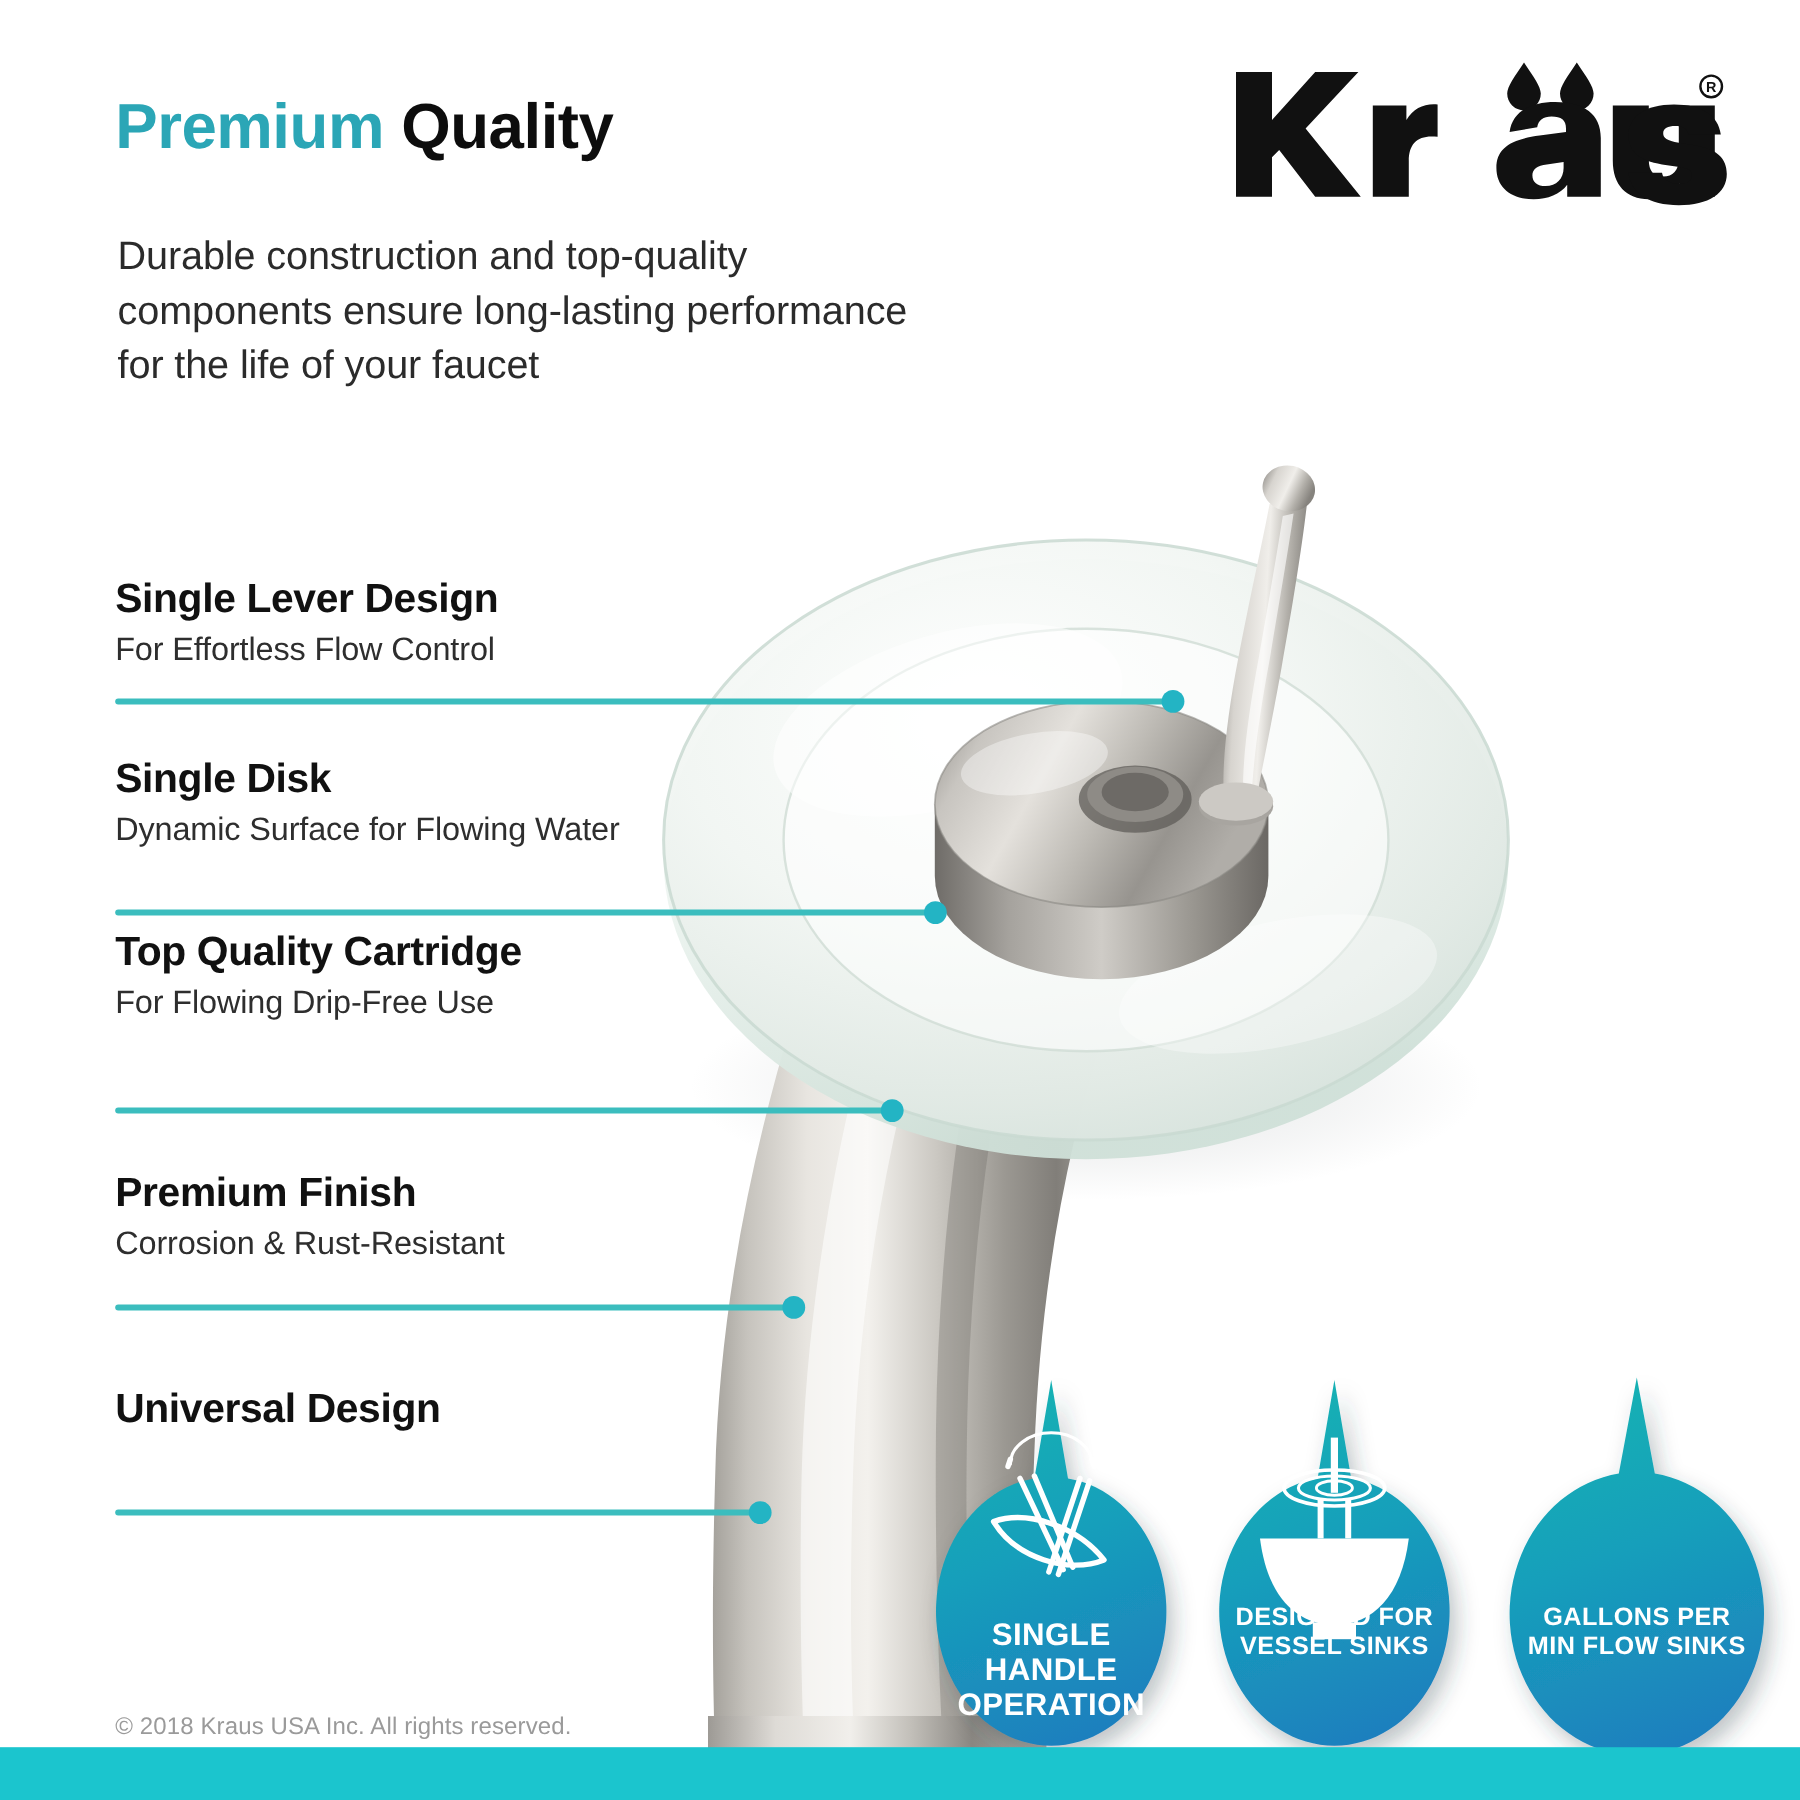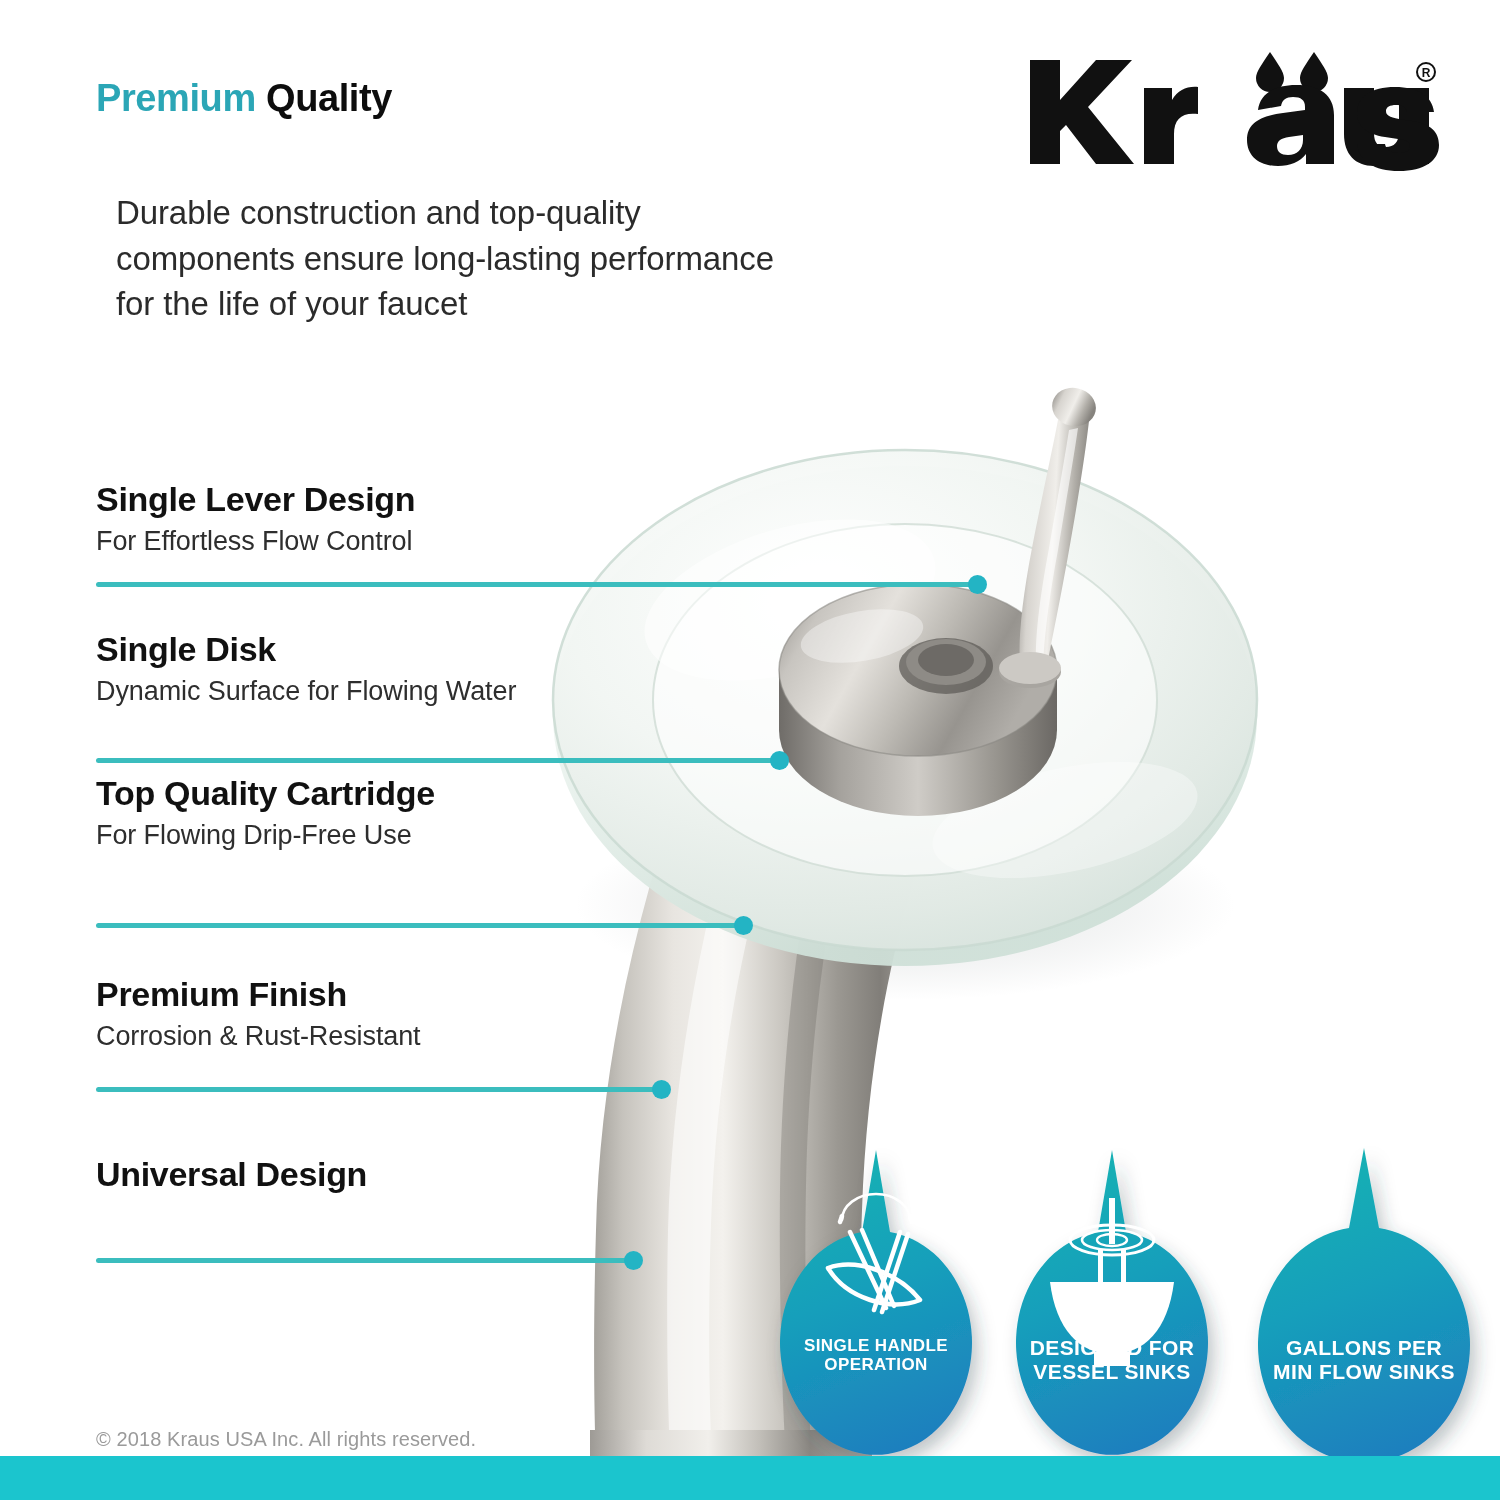--- a/index.html
+++ b/index.html
@@ -2,26 +2,26 @@
 <html><head>
 <meta charset="utf-8">
 <style>
   html,body{margin:0;padding:0;background:#fff;}
   body{width:1500px;height:1500px;overflow:hidden;position:relative;
        font-family:"Liberation Sans","DejaVu Sans",sans-serif;color:#1a1a1a;}
 
   #canvas{position:absolute;inset:0;width:1500px;height:1500px;background:#ffffff;overflow:hidden;}
 
   
-  #headline{position:absolute;left:96px;top:78px;font-size:38px;font-weight:700;
+  #headline{position:absolute;left:96px;top:78px;font-size:53px;font-weight:700;
             letter-spacing:-0.4px;line-height:1.06;white-space:nowrap;text-align:center;}
   #headline .hl-accent{color:#2BA6B6;}
   #headline .hl-plain{color:#0d0d0d;}
 
-  #subhead{position:absolute;left:116px;top:190px;width:700px;font-size:33px;
+  #subhead{position:absolute;left:98px;top:190px;width:700px;font-size:33px;
            font-weight:400;line-height:1.38;color:#2b2b2b;letter-spacing:-0.1px;}
 
   
   #logo{position:absolute;right:58px;top:36px;width:420px;height:140px;}
   #logo svg{display:block;width:100%;height:100%;}
 
   
   #product{position:absolute;left:0;top:0;width:1500px;height:1500px;pointer-events:none;}
   #product svg{display:block;width:1500px;height:1500px;}
 
@@ -278,21 +278,21 @@
             <path d="M70 82 l2 -6"></path>
               <path d="M142 82 l-2 -6"></path>
             <path d="M80 92 L116 168"></path>
             <path d="M92 90 L124 166"></path>
             <path d="M130 92 L104 170"></path>
             <path d="M138 94 L112 172"></path>
           </g>
           <path d="M58 128 C 86 118, 128 132, 150 160 C 120 172, 76 158, 58 128 Z" fill="none" stroke="#ffffff" stroke-width="4.5" stroke-linejoin="round"></path>
         </svg>
       </div>
-      <div class="badge-text" style="top:196px;font-size:17px;width:212px;text-align:center;">
+      <div class="badge-text" style="top:208px;font-size:26px;width:212px;text-align:center;">
         <div>SINGLE HANDLE</div>
         <div>OPERATION</div>
       </div>
     </div>
 
     <div class="badge" style="left:236px;">
       <div class="pin">
         <svg width="212" height="290" viewBox="0 0 212 290">
           <defs>
             <linearGradient id="bg2" x1="0.35" y1="0" x2="0.6" y2="1">

